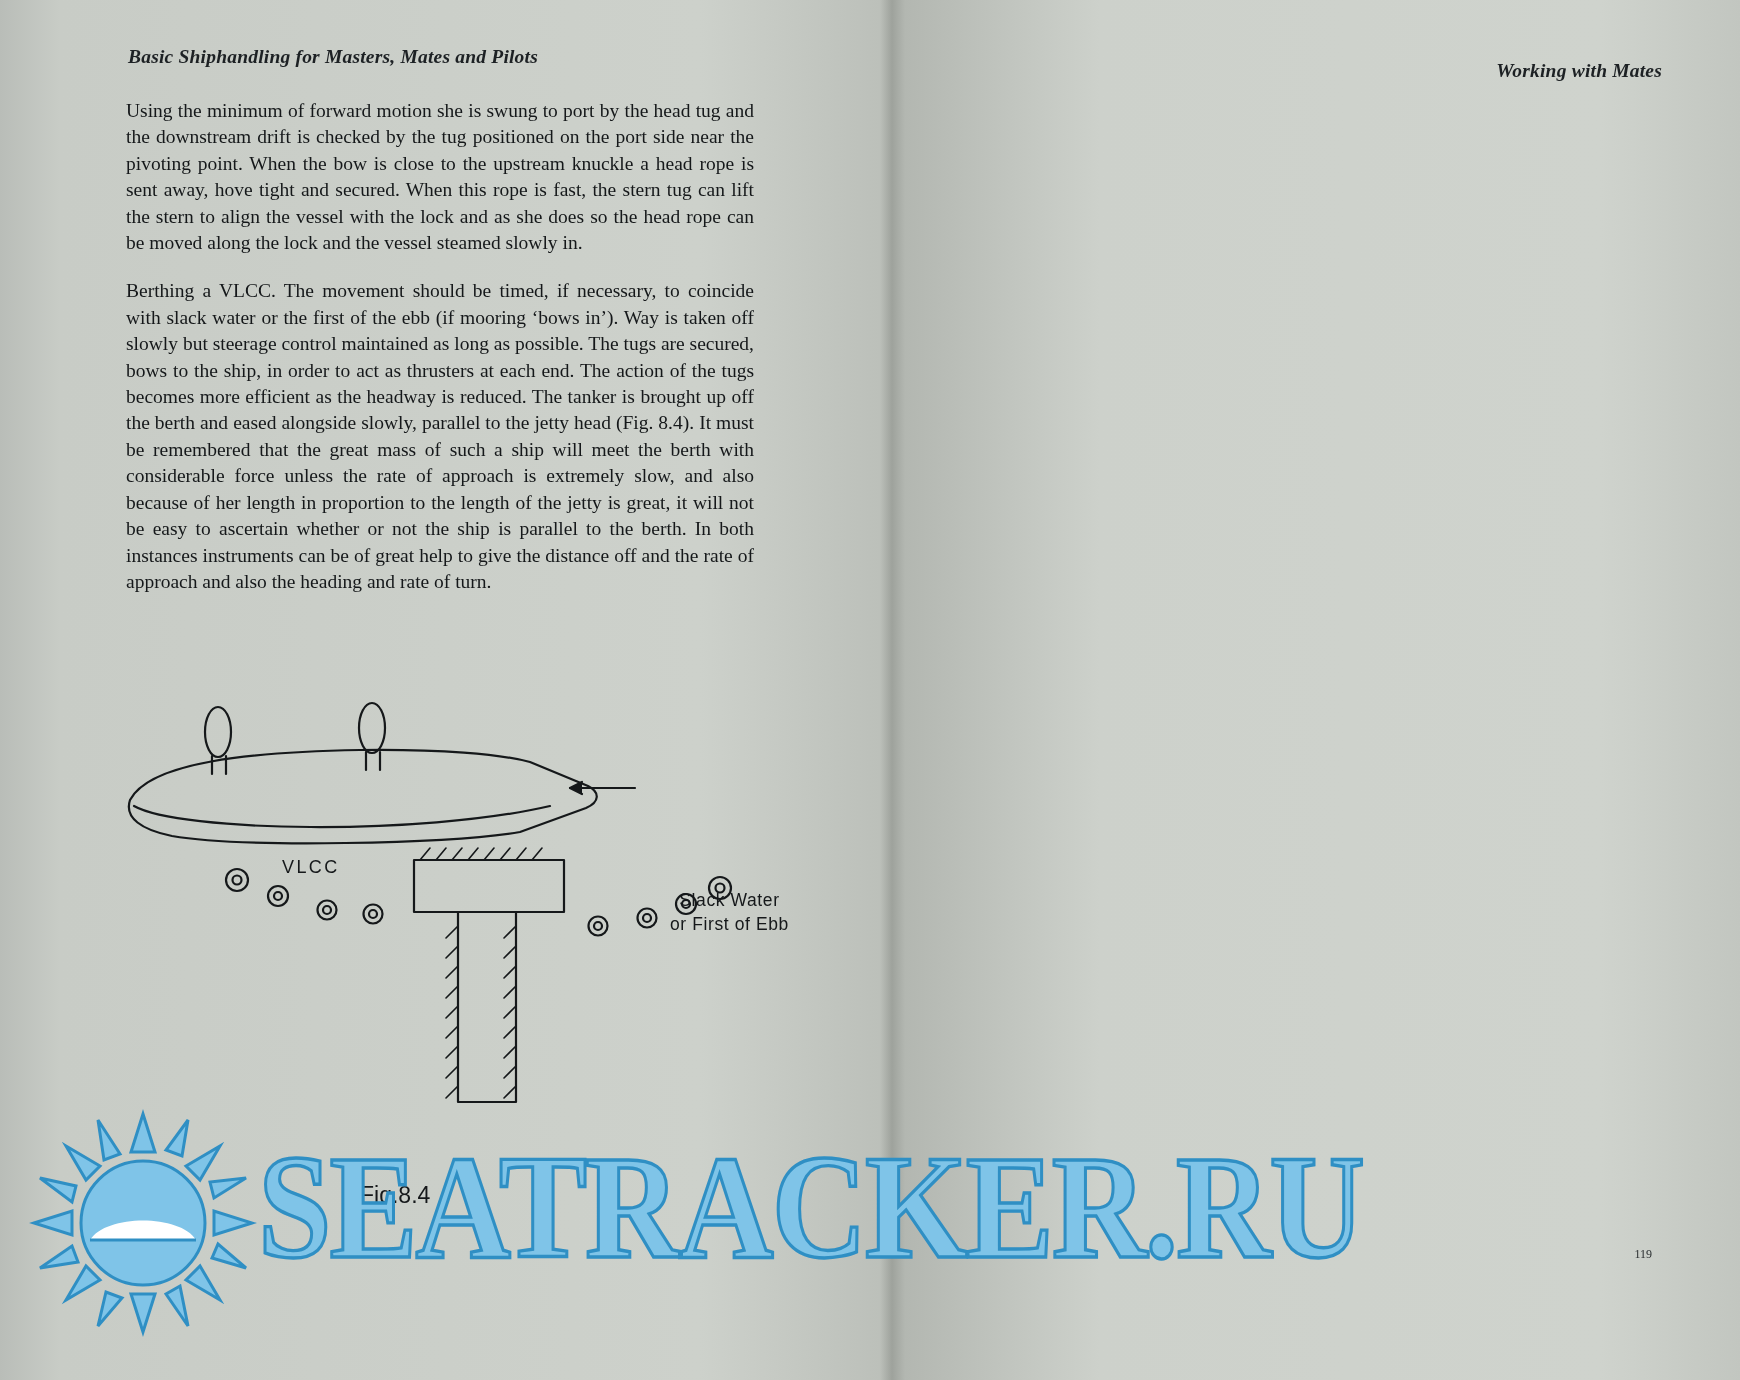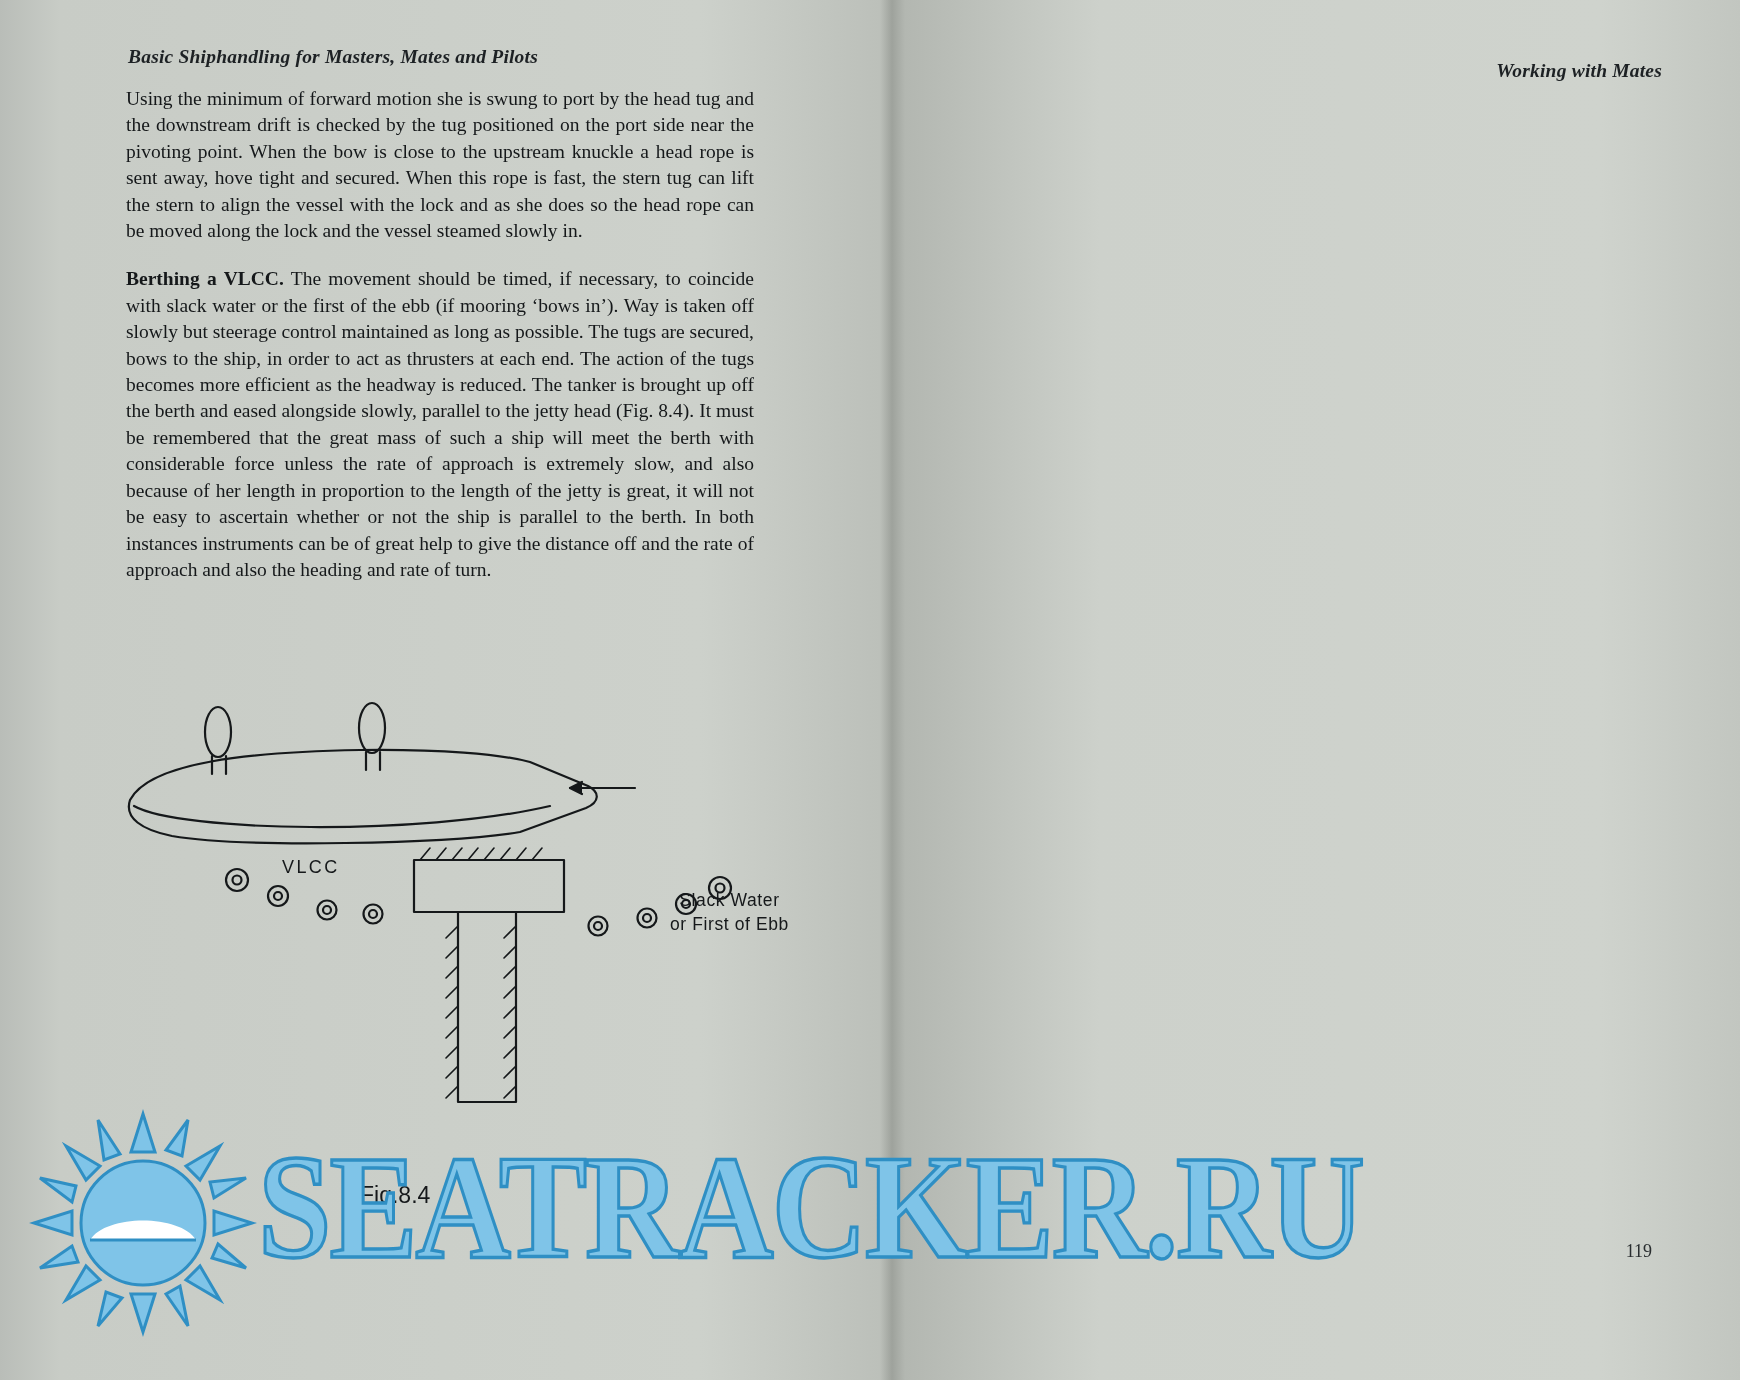--- a/index.html
+++ b/index.html
@@ -48,27 +48,27 @@
     position: absolute;
     font-size: 19.5px;
     line-height: 26.4px;
     color: #15181a;
     text-align: justify;
     -webkit-hyphens: none;
     hyphens: none;
   }
   #col-left  { left: 126px; top: 86px;  width: 628px; }
 
-  .body-col p { margin: 0 0 0 0; }
+  .body-col p { margin: 12px 0 0 0; }
   .body-col p + p { margin-top: 22px; }
-  .lead { font-weight: bold; }
+  .lead { font-weight: normal; }
 
   .folio {
     position: absolute;
-    font-size: 18px;
+    font-size: 12px;
     color: #2a2e30;
   }
   #folio-left  { left: 130px; bottom: 132px; }
   #folio-right { right: 88px;  bottom: 118px; }
 
   
   .fig-label {
     position: absolute;
     font-size: 23px;
     color: #15181a;

